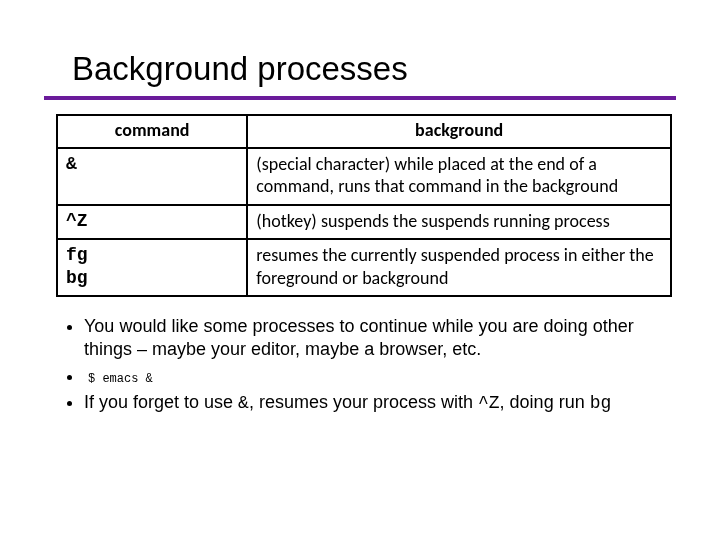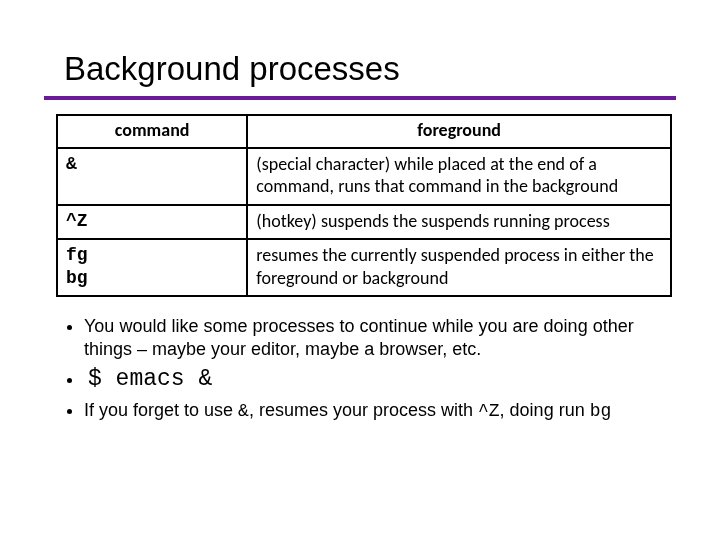--- a/index.html
+++ b/index.html
@@ -8,21 +8,21 @@
     height: 540px;
     background: #fff;
     font-family: Arial, Helvetica, sans-serif;
     color: #000;
     padding: 50px 48px 0 56px;
   }
   .title {
     font-size: 33px;
     font-weight: 400;
     margin-bottom: 8px;
-    margin-left: 8px;
+    margin-left: 16px;
   }
   .rule {
     height: 4px;
     background: #6a1b9a;
     margin-left: -12px;
     margin-right: -4px;
     margin-bottom: 14px;
   }
   table {
     border-collapse: collapse;
@@ -55,36 +55,36 @@
   ul.bullets {
     list-style: disc;
     padding-left: 28px;
     font-size: 18px;
     line-height: 1.28;
   }
   ul.bullets > li { margin-bottom: 4px; }
   .mono { font-family: "Courier New", monospace; }
   .example {
     font-family: "Courier New", monospace;
-    font-size: 23px;
+    font-size: 12px;
     margin-left: 4px;
     margin-top: 2px;
   }
 </style>
 </head>
 <body>
 
 <div class="title">Background processes</div>
 <div class="rule"></div>
 
 <table>
   <thead>
     <tr>
       <th>command</th>
-      <th>foreground</th>
+      <th>background</th>
     </tr>
   </thead>
   <tbody>
     <tr>
       <td class="cmd">&amp;</td>
       <td class="desc">(special character) while placed at the end of a command, runs that command in the background</td>
     </tr>
     <tr>
       <td class="cmd">^Z</td>
       <td class="desc">(hotkey) suspends the suspends running process</td>

